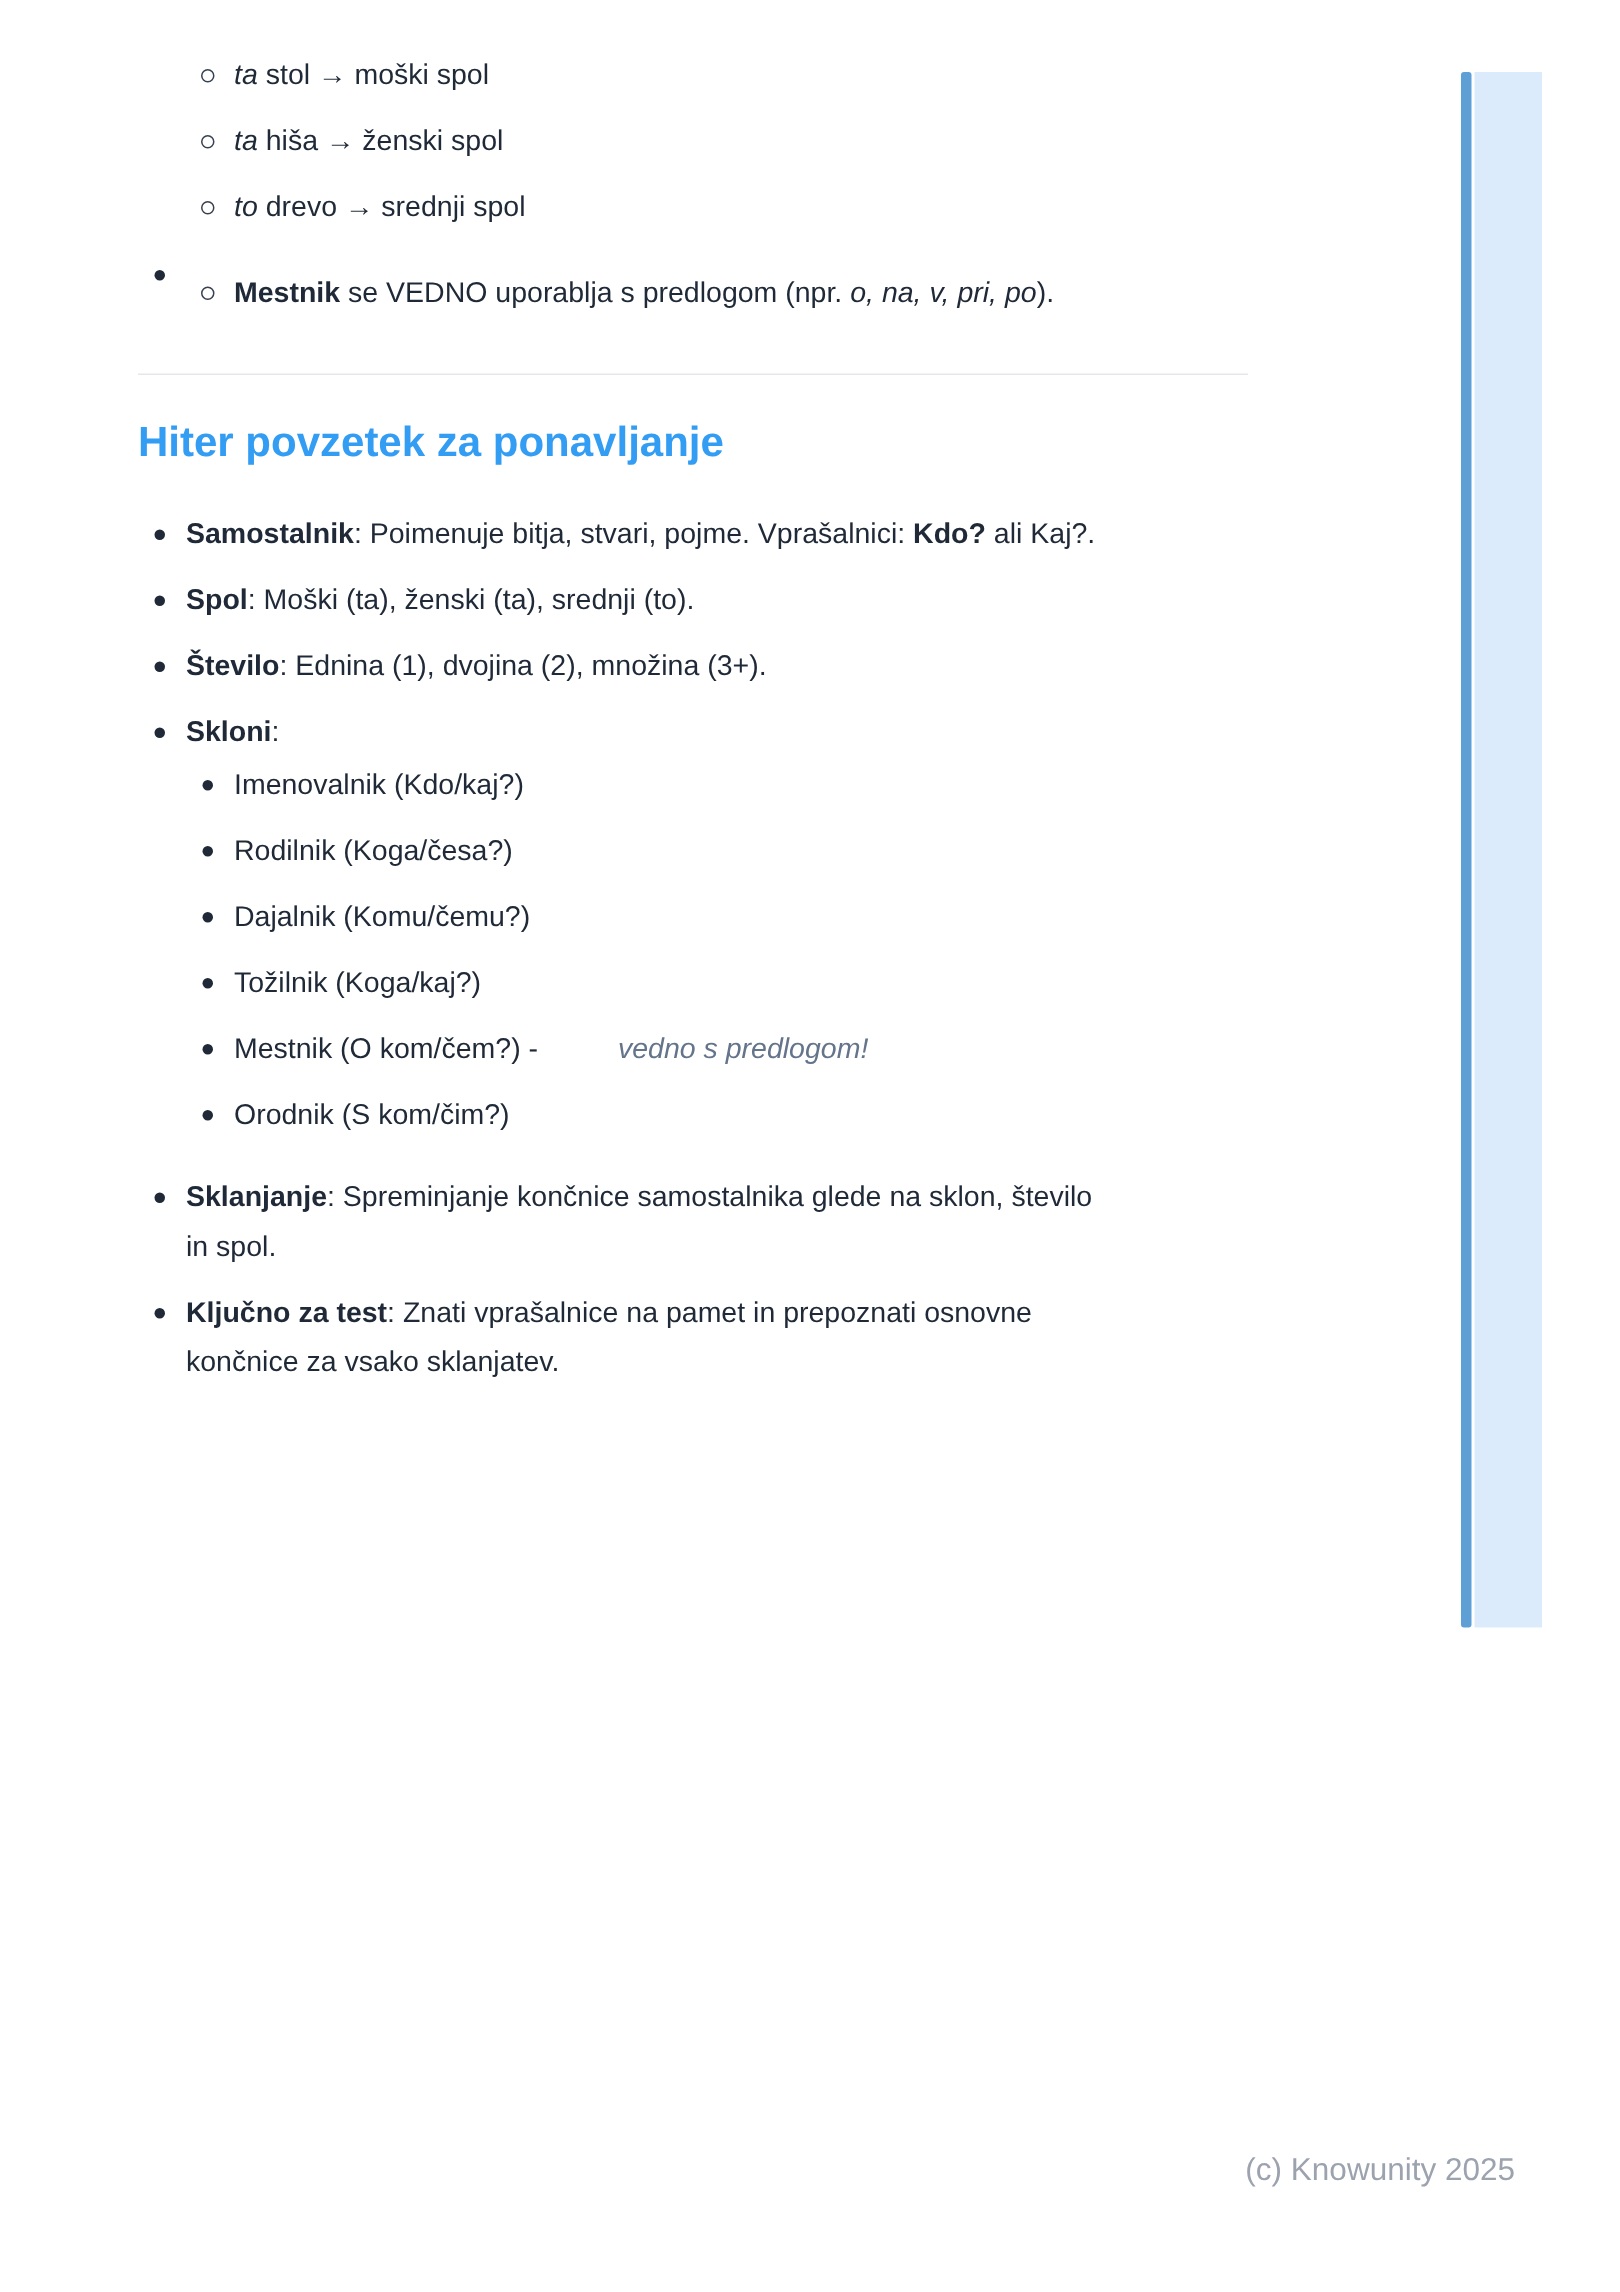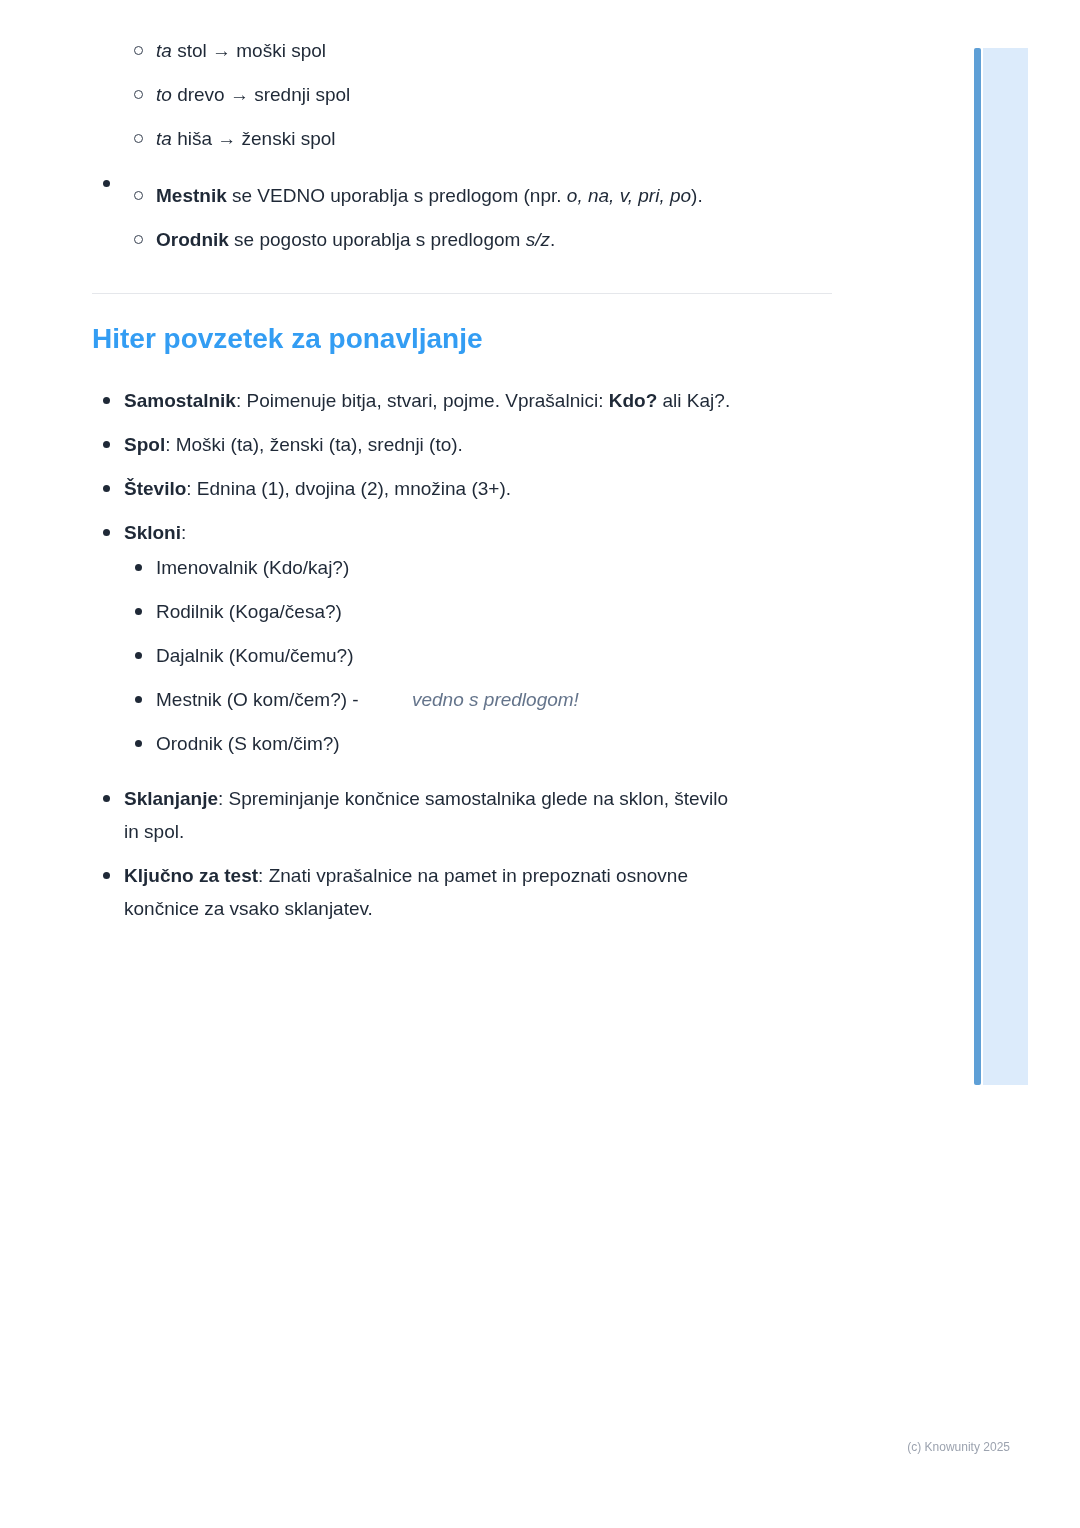--- a/index.html
+++ b/index.html
@@ -53,21 +53,21 @@
     font-size: 28px;
     line-height: 38px;
     font-weight: 700;
     color: var(--heading-color, #339df3);
   }
   .muted { color: #64748b; }
   .footer-copy {
     position: absolute;
     top: 1437px;
     right: 70px;
-    font-size: 12px;
+    font-size: 21px;
     line-height: 20px;
     color: #9ca3af;
   }
   .scroll-thumb {
     position: absolute;
     left: 974px; top: 48px;
     width: 7px; height: 1037px;
     background: var(--scroll-thumb, #5e9fd6);
     border-radius: 2px;
   }
@@ -90,51 +90,43 @@
           <div class="item-body">
             <div class="item-text">
               <div class="line"><span style="font-style: italic;">ta</span><span> stol → moški spol</span></div>
             </div>
           </div>
         </div>
         <div class="item">
           <span class="marker circle"></span>
           <div class="item-body">
             <div class="item-text">
+              <div class="line"><span style="font-style: italic;">ta</span><span> hiša → ženski spol</span></div>
+            </div>
+          </div>
+        </div>
+        <div class="item">
+          <span class="marker circle"></span>
+          <div class="item-body">
+            <div class="item-text">
               <div class="line"><span style="font-style: italic;">to</span><span> drevo → srednji spol</span></div>
-            </div>
-          </div>
-        </div>
-        <div class="item">
-          <span class="marker circle"></span>
-          <div class="item-body">
-            <div class="item-text">
-              <div class="line"><span style="font-style: italic;">ta</span><span> hiša → ženski spol</span></div>
             </div>
           </div>
         </div>
       </div>
     <div class="list spaced-top">
         <div class="item">
           <span class="marker disc"></span>
           <div class="item-body">
             <div class="list sublist">
               <div class="item">
                 <span class="marker circle"></span>
                 <div class="item-body">
                   <div class="item-text">
                     <div class="line"><span style="font-weight: 700;">Mestnik</span><span> se VEDNO uporablja s predlogom (npr. </span><span style="font-style: italic;">o, na, v, pri, po</span><span>).</span></div>
-                  </div>
-                </div>
-              </div>
-              <div class="item">
-                <span class="marker circle"></span>
-                <div class="item-body">
-                  <div class="item-text">
-                    <div class="line"><span style="font-weight: 700;">Orodnik</span><span> se pogosto uporablja s predlogom </span><span style="font-style: italic;">s/z</span><span>.</span></div>
                   </div>
                 </div>
               </div>
             </div>
           </div>
         </div>
       </div>
   </section>
 
   <hr class="divider">
@@ -194,20 +186,28 @@
                 <div class="item-body">
                   <div class="item-text">
                     <div class="line"><span>Dajalnik (Komu/čemu?)</span></div>
                   </div>
                 </div>
               </div>
               <div class="item">
                 <span class="marker disc"></span>
                 <div class="item-body">
                   <div class="item-text">
+                    <div class="line"><span>Tožilnik (Koga/kaj?)</span></div>
+                  </div>
+                </div>
+              </div>
+              <div class="item">
+                <span class="marker disc"></span>
+                <div class="item-body">
+                  <div class="item-text">
                     <div class="line"><span>Mestnik (O kom/čem?) - </span><span class="muted" style="font-style: italic; margin-left: 48px;">vedno s predlogom!</span></div>
                   </div>
                 </div>
               </div>
               <div class="item">
                 <span class="marker disc"></span>
                 <div class="item-body">
                   <div class="item-text">
                     <div class="line"><span>Orodnik (S kom/čim?)</span></div>
                   </div>

